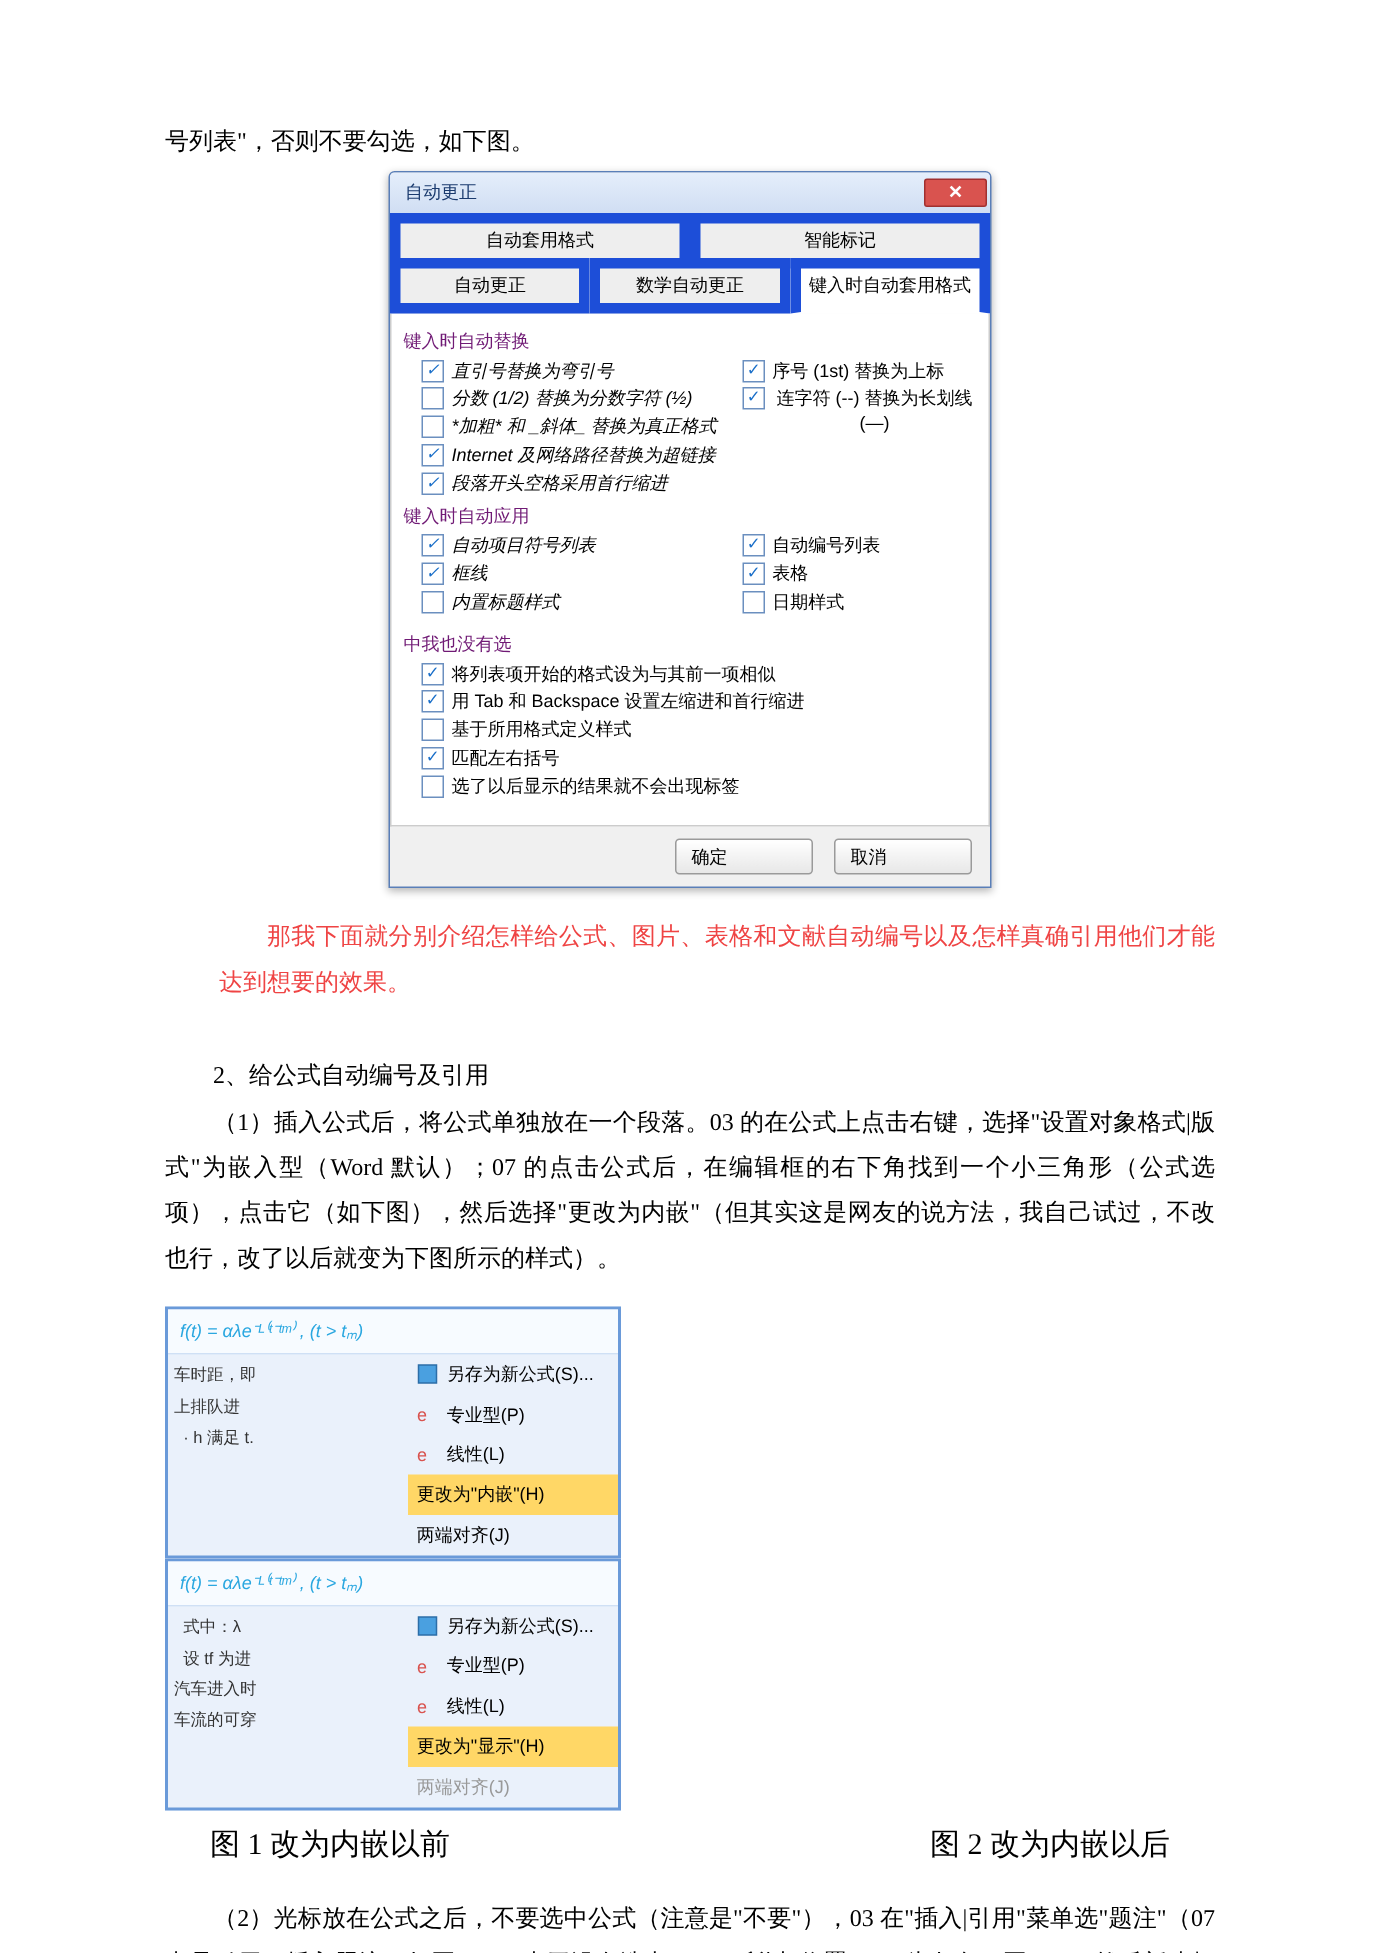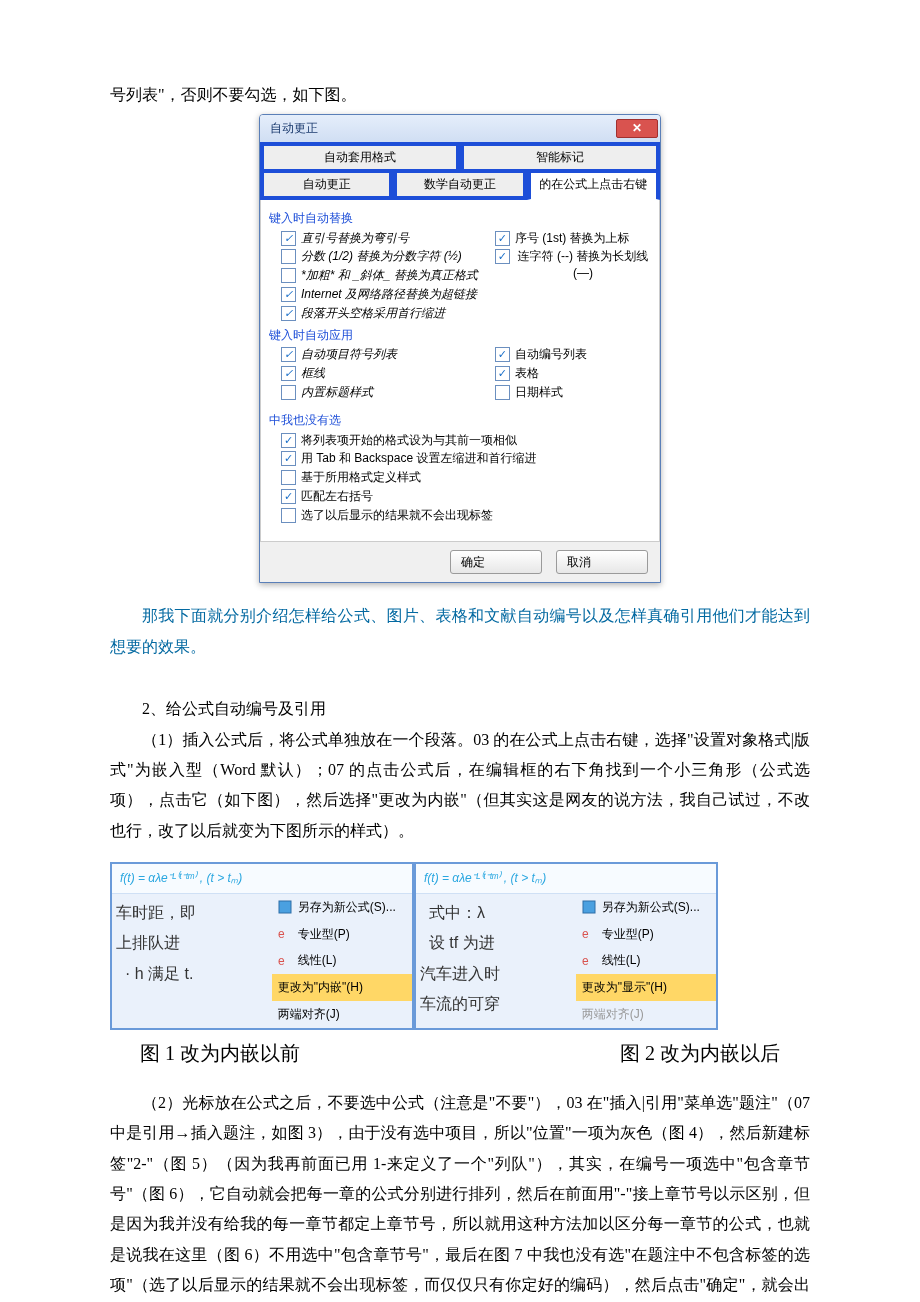--- a/index.html
+++ b/index.html
@@ -7,21 +7,21 @@
     padding: 80px 110px 60px 110px;
     background: #fff;
     font-family: "Songti SC", "SimSun", serif;
     font-size: 16px;
     line-height: 1.9;
     color: #000;
     width: 920px;
     box-sizing: border-box;
   }
   .para { text-align: justify; }
-  .blue { color: #0369a1; }
+  .blue { color: #ef4444; margin-left: 36px; }
   .indent { text-indent: 2em; }
   .dialog-wrap { display:flex; justify-content:center; margin: 4px 0 18px 0; }
   .dialog {
     width: 400px;
     font-family: "Tahoma", "Microsoft YaHei", sans-serif;
     font-size: 12px;
     line-height: 1.4;
     background: #f0f0f0;
     border: 1px solid #5a7fb8;
     border-radius: 4px 4px 0 0;
@@ -34,43 +34,43 @@
     padding: 4px 2px 4px 10px;
     color:#1a3a6e;
   }
   .closebtn {
     background:#d9534f; color:#fff; width:40px; text-align:center;
     border:1px solid #a03030; border-radius:2px; font-weight:bold;
   }
   .tabbar { display:flex; }
   .tab {
     flex:1; text-align:center; padding:3px 0;
-    border:4px solid #1d4ed8; background:#eee;
+    border:7px solid #1d4ed8; background:#eee;
   }
   .tab.top { border-bottom:none; }
   .tab.active { background:#fff; border-bottom:1px solid #fff; position:relative; z-index:2; }
   .tabbody { background:#fff; border:1px solid #ccc; border-top:none; padding:6px 8px 16px 8px; }
-  .section-head { color:#1d4ed8; margin:4px 0 2px 0; }
+  .section-head { color:#701a75; margin:4px 0 2px 0; }
   .cbline { display:flex; align-items:flex-start; padding:1px 0 1px 12px; }
   .cb { width:13px; height:13px; border:1px solid #6b8fbf; margin-right:5px; flex:none; display:flex; align-items:center; justify-content:center; margin-top:1px; }
   .cb.checked::after { content:"✓"; color:#1a6fc9; font-size:11px; line-height:1; }
   .twocol { display:flex; }
   .colL { width:56%;font-style:italic; }
   .colR { width:44%;text-align:center; }
   .buttonbar { display:flex; justify-content:flex-end; gap:14px; padding:8px 12px; }
   .btn { min-width:70px; text-align:left; padding:3px 10px;
     background:linear-gradient(#fff,#e7e7e7);
     border:1px solid #9a9a9a; border-radius:3px; }
 
-  .two-figs { display:flex; justify-content:flex-start; margin:16px 0 4px; }
+  .two-figs { display:flex; justify-content:flex-end; margin:16px 0 4px;flex-direction:column; }
   .figbox { width:300px; border:2px solid #6a9ad9; background:#eaf1fb;
     font-family:"Tahoma","Microsoft YaHei",sans-serif; font-size:12px; }
   .formula { color:#2aa7e0; padding:3px 8px; background:#f7fbff; border-bottom:1px solid #cfe0f5; font-style:italic;}
   .figbody { display:flex; }
-  .figleft { width:52%; font-size:16px; color:#333; padding:4px 4px; white-space:pre; }
+  .figleft { width:52%; font-size:11px; color:#333; padding:4px 4px; white-space:pre; }
   .menu { width:48%; }
   .mi { display:flex; align-items:center; padding:2px 6px; gap:6px; }
   .mi svg { flex:none; }
   .mi.hl { background:#ffd766; }
   .mi.dim { color:#999; }
   .caption-row { display:flex; justify-content:space-between; margin:4px 30px 16px; font-size:20px; }
 </style>
 </head>
 <body>
 
@@ -82,21 +82,21 @@
       <span>自动更正</span>
       <span class="closebtn">✕</span>
     </div>
     <div class="tabbar">
       <div class="tab top">自动套用格式</div>
       <div class="tab top">智能标记</div>
     </div>
     <div class="tabbar">
       <div class="tab">自动更正</div>
       <div class="tab">数学自动更正</div>
-      <div class="tab active">的在公式上点击右键</div>
+      <div class="tab active">键入时自动套用格式</div>
     </div>
     <div class="tabbody">
       <div class="section-head">键入时自动替换</div>
       <div class="twocol">
         <div class="colL">
           <div class="cbline">
               <span class="cb checked"></span>
               <span>直引号替换为弯引号</span>
             </div>
           <div class="cbline">

